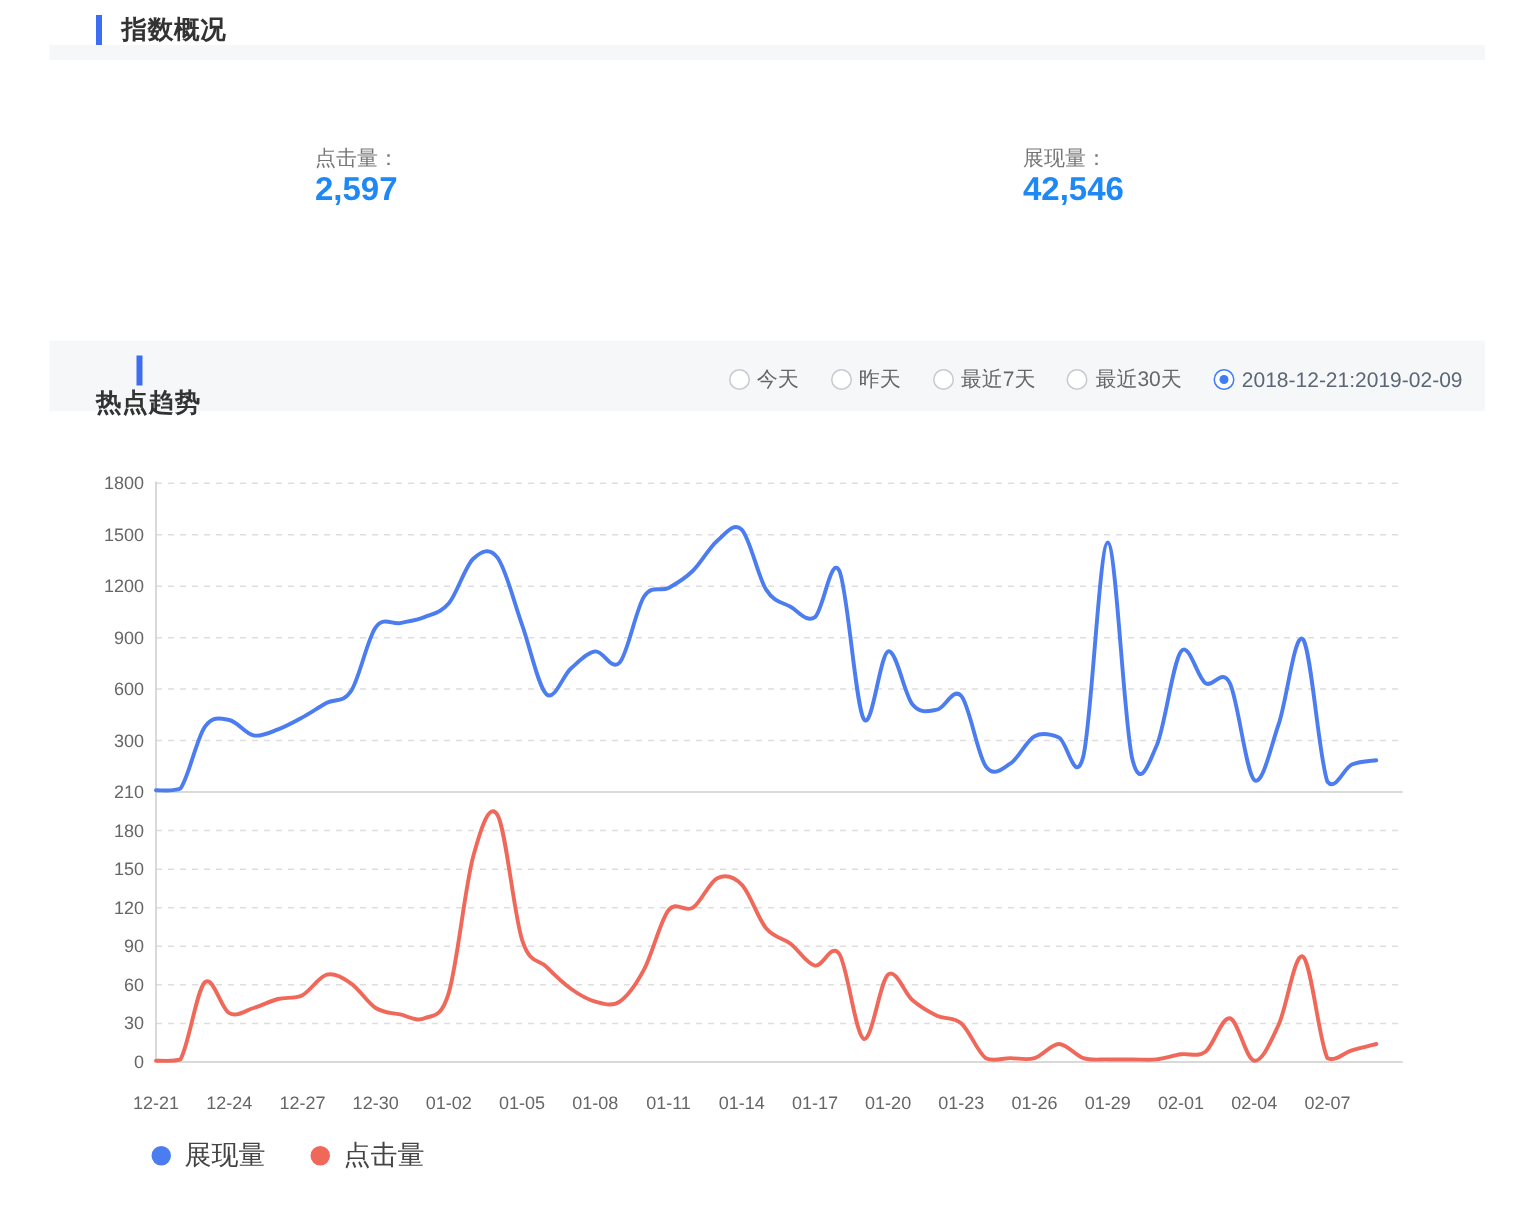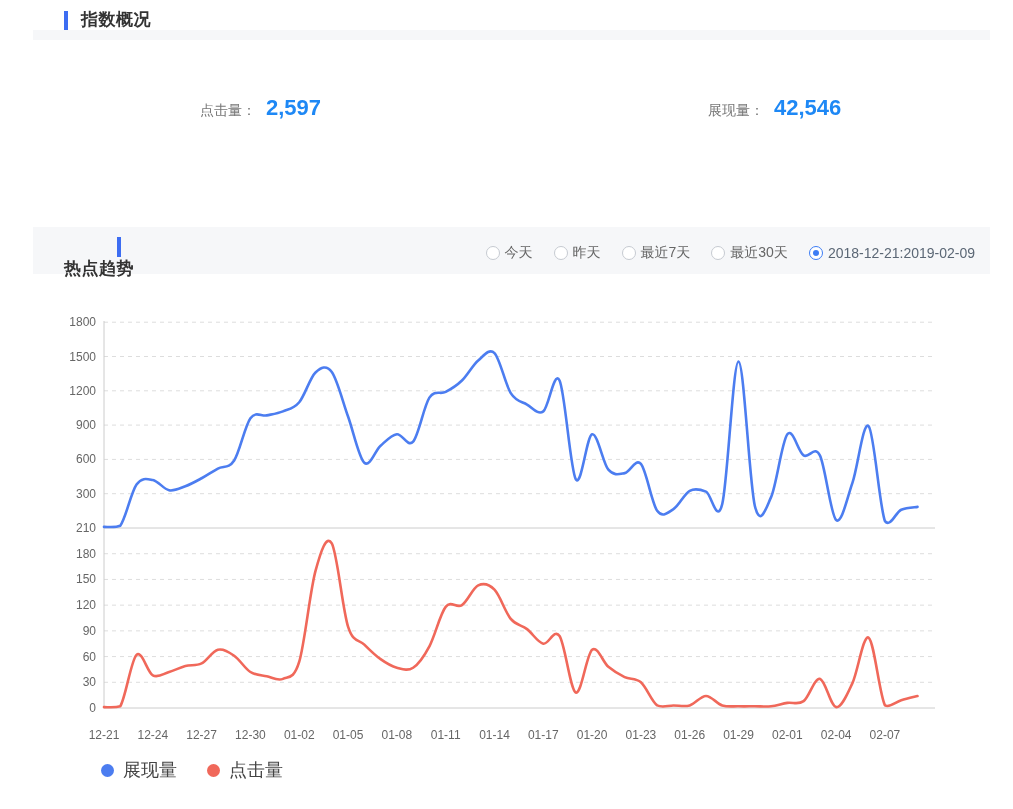--- a/index.html
+++ b/index.html
@@ -1,19 +1,19 @@
 <!DOCTYPE html>
 <html><head>
 <meta charset="utf-8">
 <style>
   html,body{margin:0;padding:0;background:#fff;}
   body{font-family:"Liberation Sans","DejaVu Sans",sans-serif;}
   .page{position:relative;width:1013px;height:809px;background:#fff;overflow:hidden;}
 
-  .sec-header{position:absolute;display:flex;align-items:flex-end;padding-left:31px;}
+  .sec-header{position:absolute;display:flex;align-items:center;padding-left:31px;}
   .accent{width:4px;height:20px;background:#3D6DF2;margin-right:13px;}
   .sec-title{font-size:17px;font-weight:bold;color:#333;letter-spacing:.5px;}
 
   .strip{position:absolute;left:33px;width:957px;background:#f6f7f9;}
   #strip1{top:30px;height:10px;}
   #band2{top:227px;height:47px;}
 
   .stat{position:absolute;top:97px;display:flex;align-items:baseline;}
   .stat .lbl{font-size:14px;color:#777;}
   .stat .val{font-size:22px;font-weight:bold;color:#1E88F5;margin-left:10px;line-height:1;}
@@ -87,25 +87,25 @@
       <path d="M104 526.8566666666667 C106.71166666666667 526.6661111111111,114.84666666666666 528,120.27 525.7133333333334 C125.69333333333333 518.6627777777778,131.11666666666665 492.17555555555555,136.54 484.55333333333334 C141.96333333333334 476.93111111111114,147.38666666666666 479.02722222222224,152.81 479.98 C158.23333333333335 480.9327777777778,163.65666666666664 489.22194444444443,169.07999999999998 490.27 C174.50333333333333 491.31805555555553,179.92666666666665 488.26916666666665,185.35 486.2683333333333 C190.77333333333334 484.2675,196.19666666666666 481.2186111111111,201.62 478.265 C207.04333333333335 475.31138888888887,212.46666666666664 471.5002777777778,217.89 468.5466666666667 C223.31333333333333 465.59305555555557,228.73666666666665 468.9277777777778,234.16 460.54333333333335 C239.58333333333334 452.1588888888889,245.00666666666666 425.76694444444445,250.43 418.24 C255.85333333333335 410.71305555555557,261.27666666666664 416.525,266.7 415.38166666666666 C272.12333333333333 414.23833333333334,277.5466666666667 413.57138888888886,282.97 411.38 C288.3933333333334 409.18861111111113,293.81666666666666 408.71222222222224,299.24 402.23333333333335 C304.66333333333336 395.75444444444446,310.08666666666664 377.5563888888889,315.51 372.50666666666666 C320.93333333333334 367.45694444444445,326.3566666666666 364.5986111111111,331.78 371.935 C337.2033333333333 379.2713888888889,342.6266666666666 401.37583333333333,348.04999999999995 416.525 C353.4733333333333 431.6741666666666,358.89666666666665 457.9708333333333,364.32 462.83 C369.74333333333334 467.68916666666667,375.16666666666663 450.44388888888886,380.59 445.68 C386.0133333333333 440.91611111111115,391.43666666666667 434.9136111111111,396.86 434.24666666666667 C402.28333333333336 433.57972222222224,407.70666666666665 447.7761111111111,413.13 441.67833333333334 C418.55333333333334 435.5805555555556,423.97666666666663 405.94916666666666,429.4 397.65999999999997 C434.8233333333333 389.3708333333333,440.24666666666667 394.8016666666667,445.67 391.9433333333333 C451.09333333333336 389.085,456.51666666666665 385.7502777777778,461.94 380.51 C467.36333333333334 375.2697222222222,472.78666666666663 365.075,478.21 360.50166666666667 C483.6333333333333 355.92833333333334,489.0566666666667 347.6391666666667,494.48 353.07000000000005 C499.90333333333336 358.5008333333334,505.32666666666665 384.5116666666667,510.75 393.0866666666667 C516.1733333333333 401.6616666666667,521.5966666666667 401.4711111111111,527.02 404.52 C532.4433333333333 407.56888888888886,537.8666666666667 415.38166666666666,543.29 411.38 C548.7133333333333 407.37833333333333,554.1366666666667 369.1719444444444,559.56 380.51 C564.9833333333332 391.84805555555556,570.4066666666666 470.45222222222225,575.8299999999999 479.40833333333336 C581.2533333333332 488.3644444444445,586.6766666666665 435.8663888888889,592.0999999999999 434.24666666666667 C597.5233333333333 432.62694444444446,602.9466666666667 463.2111111111111,608.37 469.69 C613.7933333333333 476.1688888888889,619.2166666666667 474.0727777777778,624.64 473.12 C630.0633333333333 472.1672222222222,635.4866666666667 457.685,640.91 463.97333333333336 C646.3333333333333 470.2616666666667,651.7566666666667 503.3230555555556,657.18 510.85 C662.6033333333332 518.3769444444445,668.0266666666666 512.4697222222222,673.4499999999999 509.135 C678.8733333333332 505.80027777777775,684.2966666666666 493.7571666666667,689.72 490.8416666666667 C695.1433333333334 487.9261666666667,700.5666666666667 489.45061111111113,705.99 491.642 C711.4133333333333 493.83338888888886,716.8366666666667 525.6561666666666,722.26 503.99 C727.6833333333333 482.32383333333337,733.1066666666667 361.3591666666666,738.53 361.645 C743.9533333333333 361.93083333333334,749.3766666666667 483.12416666666667,754.8 505.705 C760.2233333333332 528,765.6466666666665 509.0397222222222,771.0699999999999 497.13 C776.4933333333333 485.22027777777777,781.9166666666667 441.20194444444445,787.34 434.24666666666667 C792.7633333333333 427.2913888888889,798.1866666666667 451.87305555555554,803.61 455.3983333333333 C809.0333333333333 458.9236111111111,814.4566666666667 444.6319444444444,819.88 455.3983333333333 C825.3033333333333 466.1647222222222,830.7266666666667 515.4233333333333,836.15 519.9966666666667 C841.5733333333333 524.57,846.9966666666667 498.4638888888889,852.42 482.83833333333337 C857.8433333333332 467.21277777777783,863.2666666666667 419.8597222222222,868.6899999999999 426.24333333333334 C874.1133333333332 432.62694444444446,879.5366666666666 507.2294444444444,884.96 521.14 C890.3833333333334 528,895.8066666666667 512.088611111111,901.23 509.70666666666665 C906.6533333333333 507.3247222222222,914.7883333333333 507.32472222222225,917.5 506.84833333333336" fill="none" stroke="#4C7DF0" stroke-width="2.6" stroke-linejoin="round" stroke-linecap="round"></path>
       <path d="M104 707.1428666666667 C106.71166666666667 707.0000111111111,114.84666666666666 708,120.27 706.2857333333334 C125.69333333333333 697.5715444444445,131.11666666666665 660.0005333333334,136.54 654.8577333333334 C141.96333333333334 649.7149333333334,147.38666666666666 672.5718222222223,152.81 675.4289333333334 C158.23333333333335 678.2860444444444,163.65666666666664 673.5718111111112,169.07999999999998 672.0004 C174.50333333333333 670.4289888888889,179.92666666666665 667.4290222222222,185.35 666.0004666666666 C190.77333333333334 664.571911111111,196.19666666666666 666.1433222222222,201.62 663.4290666666667 C207.04333333333335 660.7148111111112,212.46666666666664 651.0006333333333,217.89 649.7149333333333 C223.31333333333333 648.4292333333333,228.73666666666665 652.0006222222222,234.16 655.7148666666667 C239.58333333333334 659.4291111111112,245.00666666666666 668.5718666666667,250.43 672.0004 C255.85333333333335 675.4289333333334,261.27666666666664 675.1432222222222,266.7 676.2860666666667 C272.12333333333333 677.4289111111111,277.5466666666667 681.2860111111112,282.97 678.8574666666667 C288.3933333333334 676.4289222222222,293.81666666666666 679.7146,299.24 661.7148 C304.66333333333336 643.7149999999999,310.08666666666664 590.5727333333333,315.51 570.8586666666666 C320.93333333333334 551.1446,326.3566666666666 534.1447888888888,331.78 543.4304 C337.2033333333333 552.7160111111111,342.6266666666666 609.7153777777777,348.04999999999995 626.5723333333333 C353.4733333333333 643.4292888888889,358.89666666666665 639.1436222222222,364.32 644.5721333333333 C369.74333333333334 650.0006444444444,375.16666666666663 655.2863,380.59 659.1434 C386.0133333333333 663.0005000000001,391.43666666666667 666.2861777777778,396.86 667.7147333333334 C402.28333333333336 669.143288888889,407.70666666666665 671.2861222222223,413.13 667.7147333333334 C418.55333333333334 664.1433444444444,423.97666666666663 656.4291444444444,429.4 646.2864 C434.8233333333333 636.1436555555555,440.24666666666667 613.7153333333333,445.67 606.8582666666666 C451.09333333333336 600.0011999999999,456.51666666666665 608.7153888888889,461.94 605.144 C467.36333333333334 601.5726111111111,472.78666666666663 588.0013333333334,478.21 585.4299333333333 C483.6333333333333 582.8585333333333,489.0566666666667 584.1442333333333,494.48 589.7156 C499.90333333333336 595.2869666666667,505.32666666666665 612.2867777777778,510.75 618.8581333333334 C516.1733333333333 625.429488888889,521.5966666666667 625.0009222222222,527.02 629.1437333333333 C532.4433333333333 633.2865444444444,537.8666666666667 642.5721555555556,543.29 643.715 C548.7133333333333 644.8578444444445,554.1366666666667 627.8580333333334,559.56 636.0008 C564.9833333333332 644.1435666666666,570.4066666666666 690.2859111111111,575.8299999999999 692.5716 C581.2533333333332 694.8572888888889,586.6766666666665 654.0006,592.0999999999999 649.7149333333333 C597.5233333333333 645.4292666666666,602.9466666666667 662.2862222222222,608.37 666.8576 C613.7933333333333 671.4289777777778,619.2166666666667 674.5717999999999,624.64 677.1432 C630.0633333333333 679.7146,635.4866666666667 677.5717666666667,640.91 682.2860000000001 C646.3333333333333 687.0002333333334,651.7566666666667 701.5715,657.18 705.4286 C662.6033333333332 708,668.0266666666666 705.4286,673.4499999999999 705.4286 C678.8733333333332 705.4286,684.2966666666666 707.000011111111,689.72 705.4286 C695.1433333333334 703.8571888888889,700.5666666666667 696.0001333333333,705.99 696.0001333333333 C711.4133333333333 696.0001333333333,716.8366666666667 703.7143333333333,722.26 705.4286 C727.6833333333333 707.1428666666666,733.1066666666667 706.1428777777778,738.53 706.2857333333334 C743.9533333333333 706.428588888889,749.3766666666667 706.2857333333334,754.8 706.2857333333334 C760.2233333333332 706.2857333333334,765.6466666666665 706.8571555555557,771.0699999999999 706.2857333333334 C776.4933333333333 705.7143111111111,781.9166666666667 703.7143333333333,787.34 702.8572 C792.7633333333333 702.0000666666667,798.1866666666667 705.1428888888888,803.61 701.1429333333333 C809.0333333333333 697.1429777777778,814.4566666666667 677.8574777777778,819.88 678.8574666666667 C825.3033333333333 679.8574555555556,830.7266666666667 706.428588888889,836.15 707.1428666666667 C841.5733333333333 707.8571444444444,846.9966666666667 694.7144333333333,852.42 683.1431333333334 C857.8433333333332 671.5718333333334,863.2666666666667 634.0008222222223,868.6899999999999 637.7150666666666 C874.1133333333332 641.429311111111,879.5366666666666 695.0001444444445,884.96 705.4286 C890.3833333333334 708,895.8066666666667 701.8572111111112,901.23 700.2858 C906.6533333333333 698.7143888888888,914.7883333333333 696.7144111111111,917.5 696.0001333333333" fill="none" stroke="#F0685A" stroke-width="2.6" stroke-linejoin="round" stroke-linecap="round"></path>
     </svg>
 
   <div class="sec-header" style="left:33px;top:8px;">
     <div class="accent"></div>
     <div class="sec-title">指数概况</div>
   </div>
   <div class="strip" id="strip1"></div>
 
-  <div class="stat" style="left:200px;">
+  <div class="stat" style="left:200px;flex-direction:column;">
     <span class="lbl">点击量：</span>
     <span class="val">2,597</span>
   </div>
-  <div class="stat" style="left:708px;">
+  <div class="stat" style="left:672px;flex-direction:column;">
     <span class="lbl">展现量：</span>
     <span class="val">42,546</span>
   </div>
 
   <div class="strip" id="band2"></div>
   <div class="sec-header" style="left:33px;top:237px;flex-direction:column;">
     <div class="accent"></div>
     <div class="sec-title">热点趋势</div>
   </div>
 

